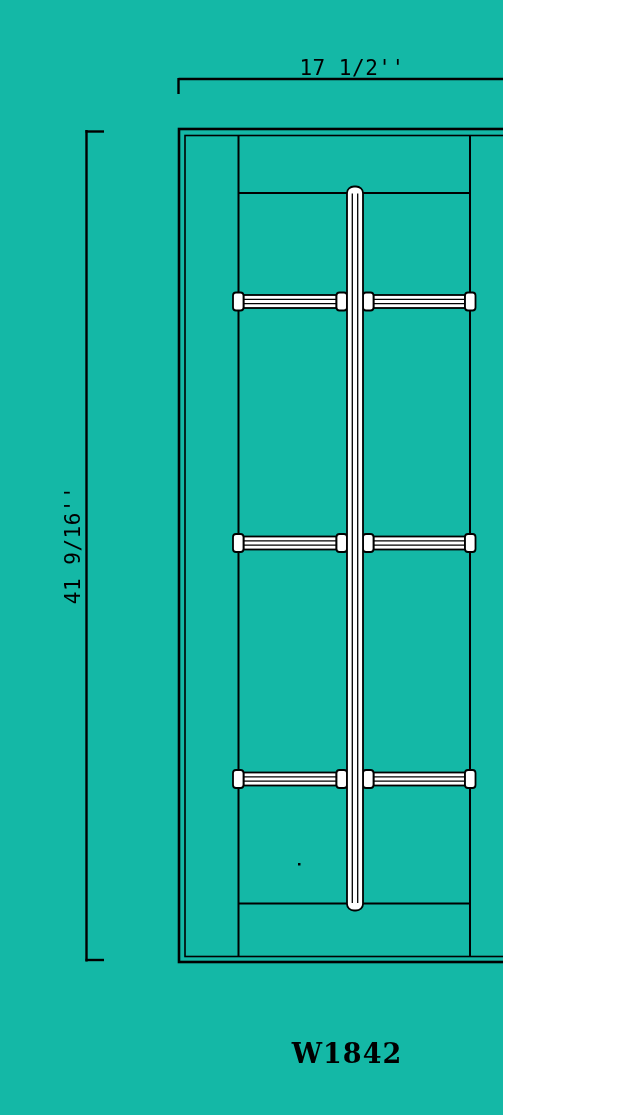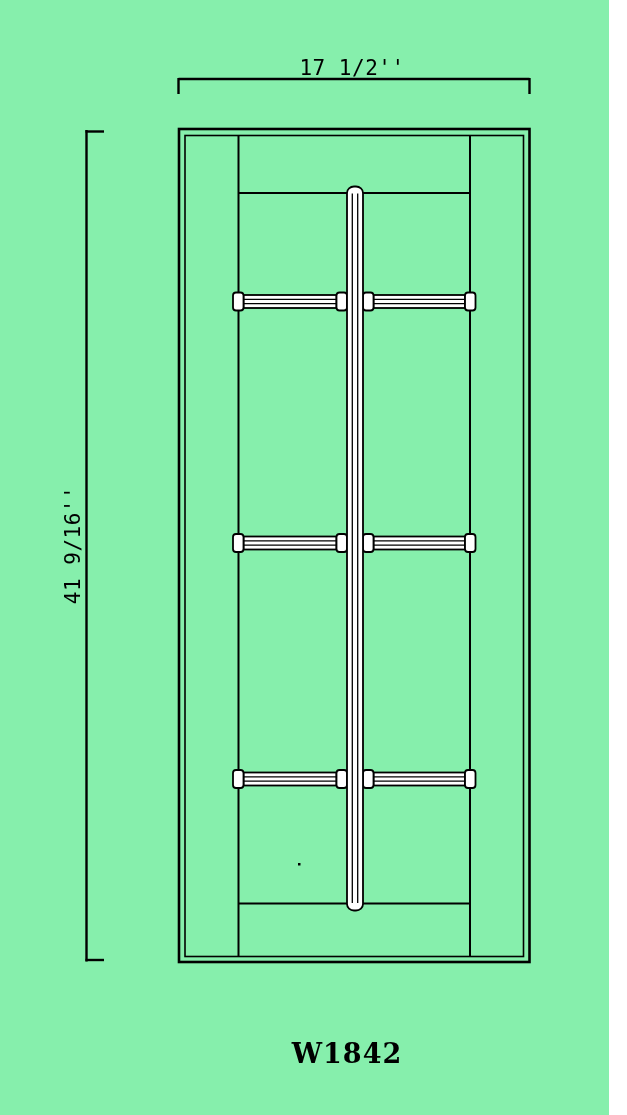--- a/index.html
+++ b/index.html
@@ -3,23 +3,23 @@
 <meta charset="utf-8">
 <style>
   html, body {
     margin: 0;
     padding: 0;
     background: #ffffff;
     font-family: "DejaVu Sans", "Liberation Sans", sans-serif;
   }
   .canvas {
     position: relative;
-    width: 609px;
+    width: 503px;
     height: 1115px;
-    background: #86efac;
+    background: #14b8a6;
     overflow: hidden;
   }
   svg { display: block; color: #000000; }
   .dim-text {
     font-family: "DejaVu Sans Mono", "Liberation Mono", monospace;
     font-size: 21px;
     fill: #000000;
     letter-spacing: 0.5px;
   }
   .code-text {

